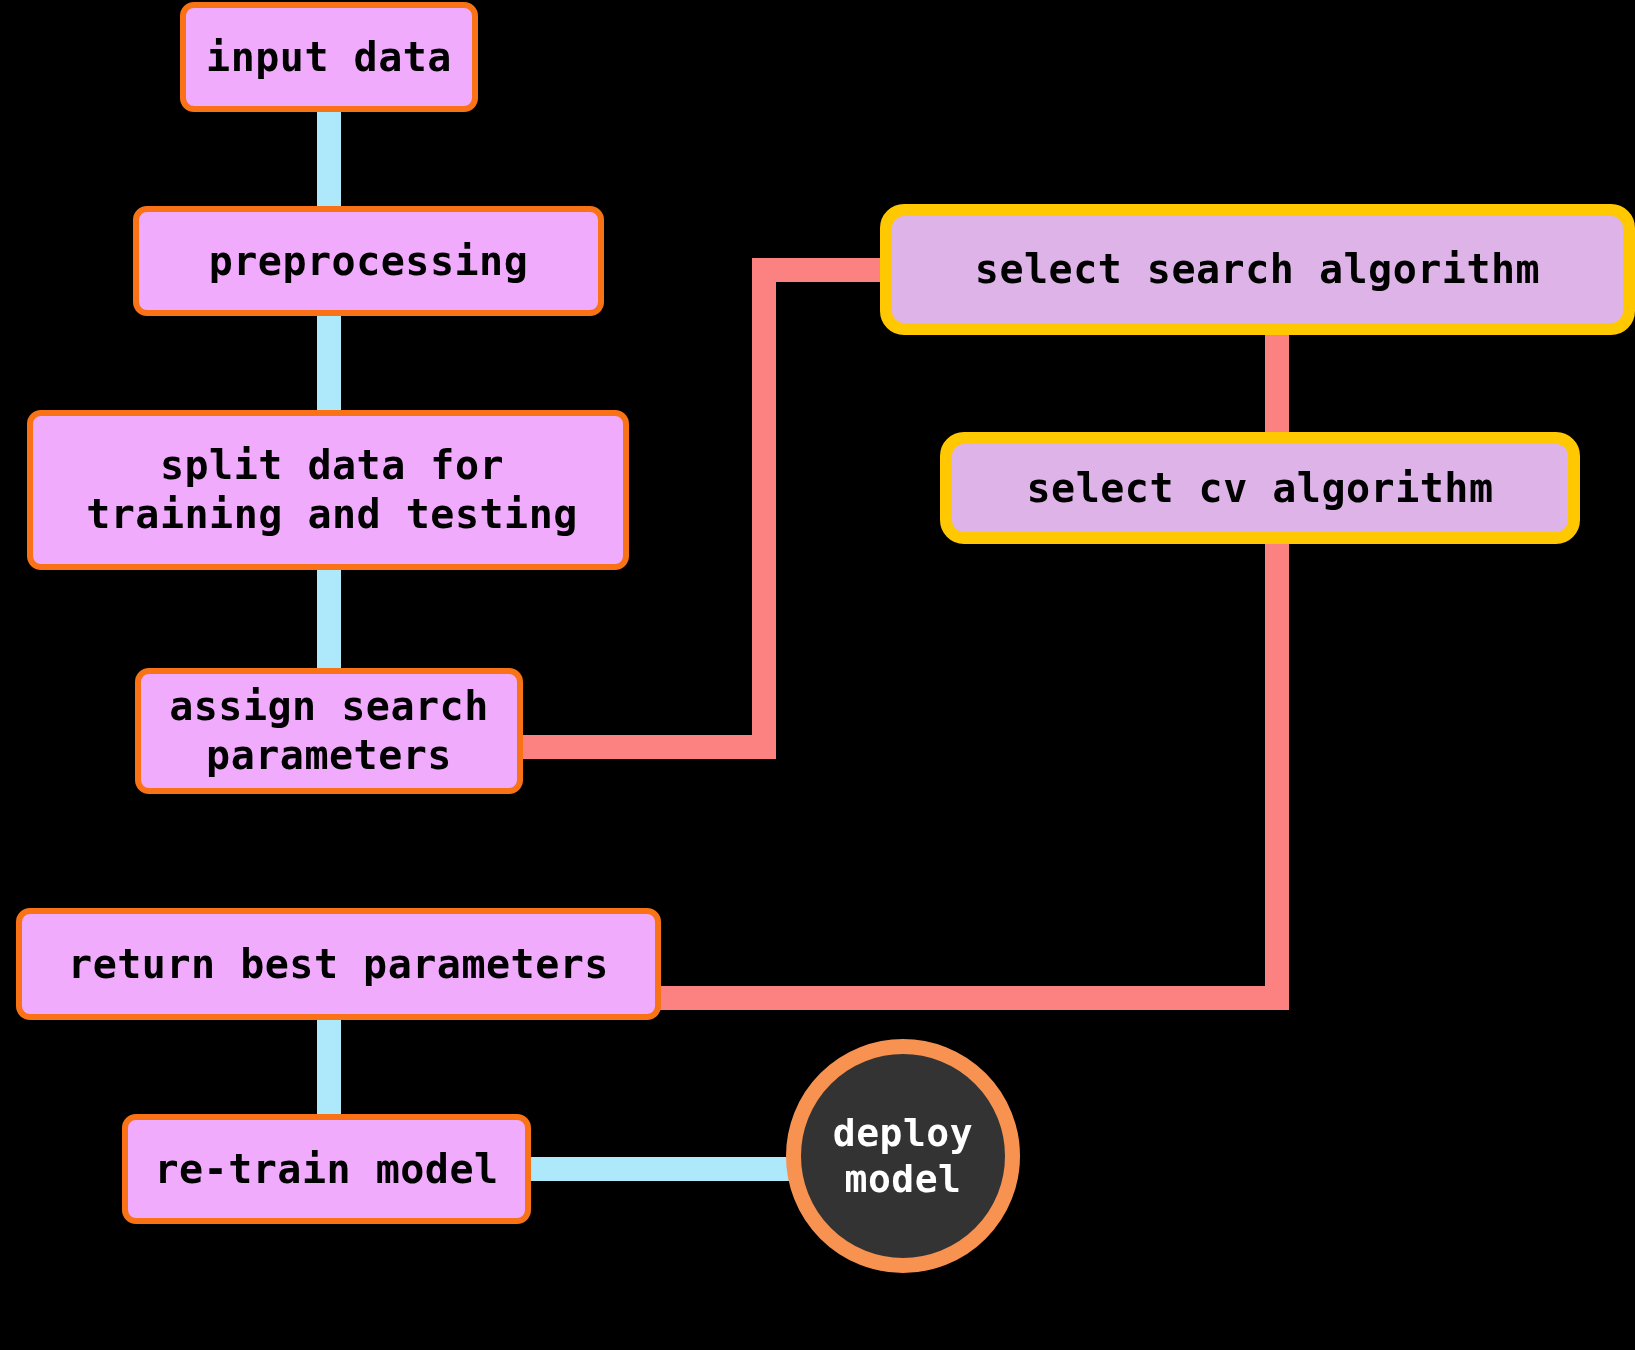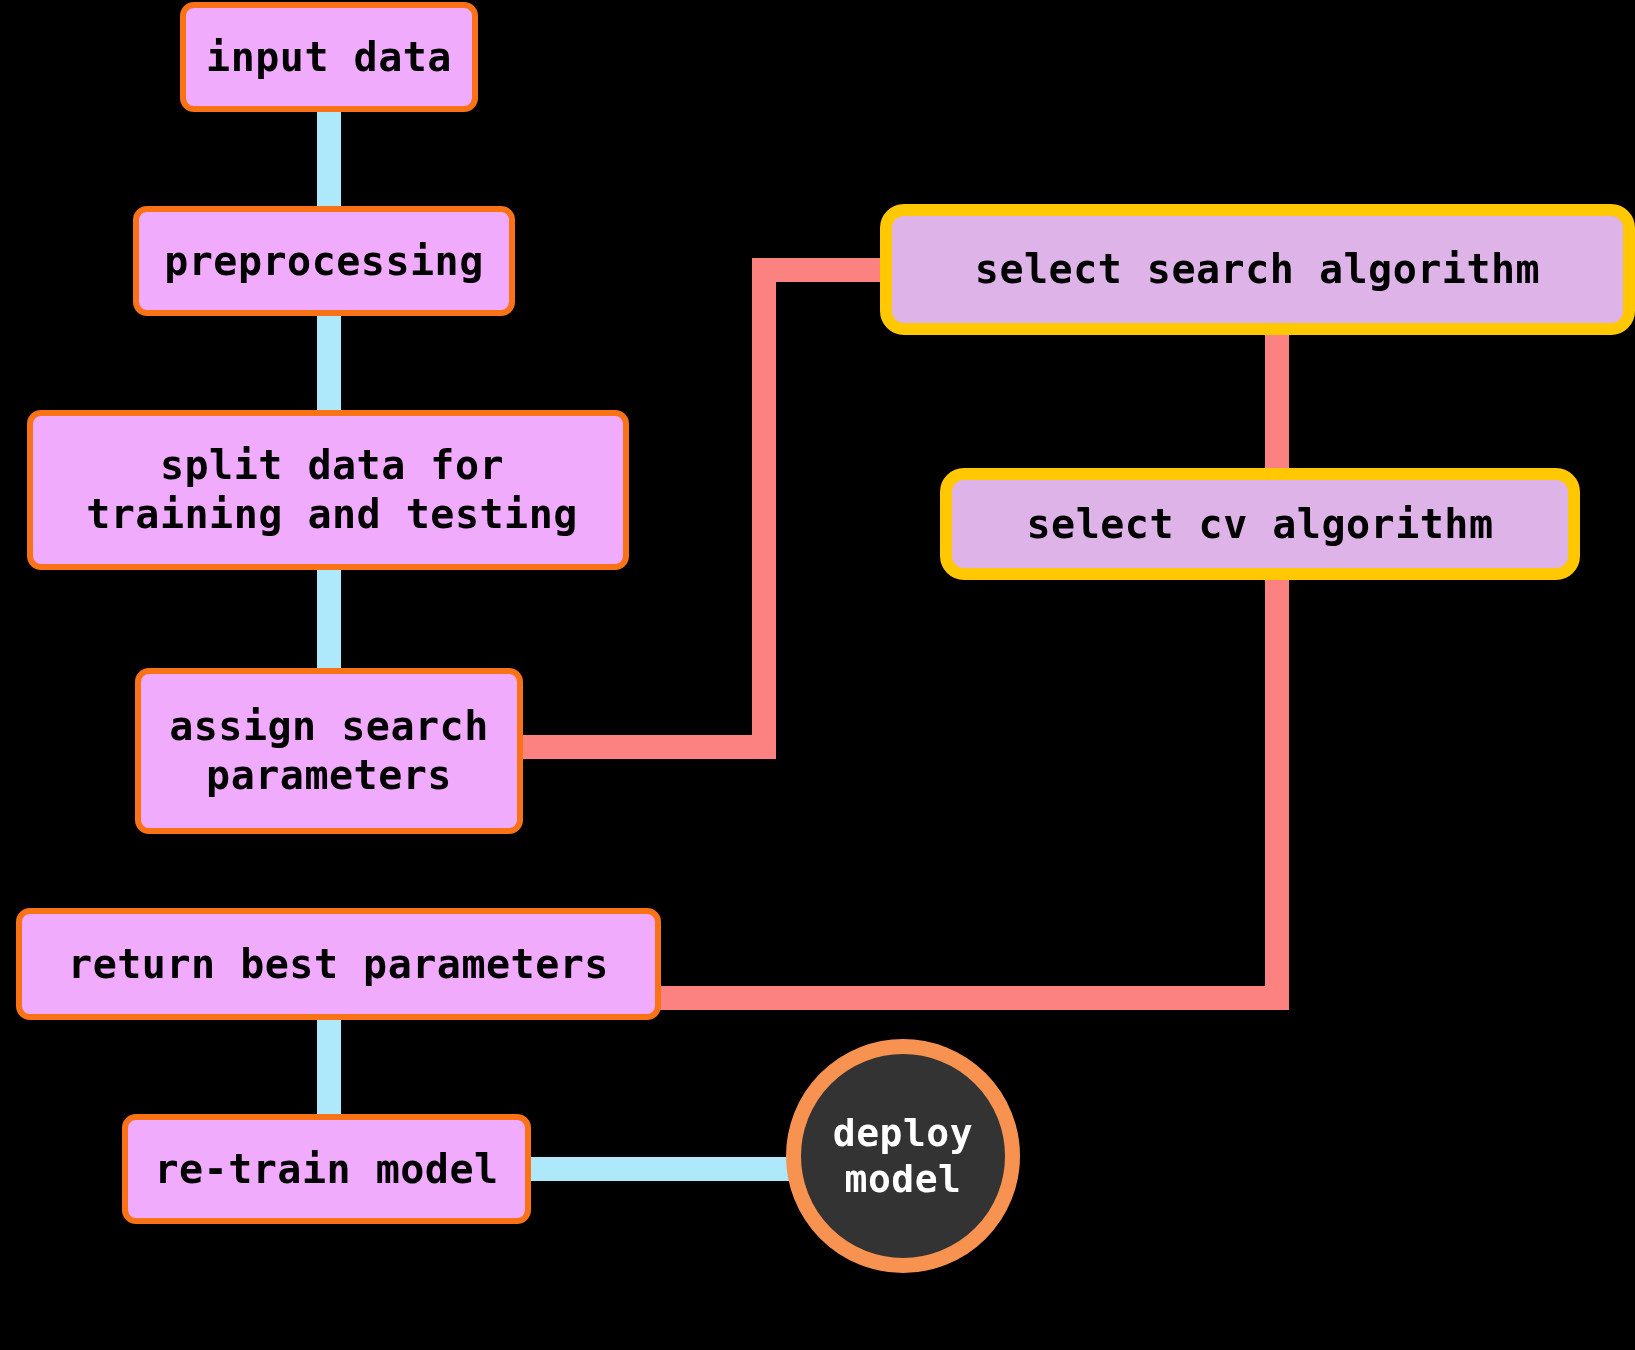--- a/index.html
+++ b/index.html
@@ -82,32 +82,32 @@
 
   <div class="edge edge-red" style="left:1265px; top:510px; width:24px; height:500px;"></div>
   <div class="edge edge-red" style="left:640px; top:986px; width:649px; height:24px;"></div>
 
   <div class="edge edge-blue" style="left:317px; top:1010px; width:24px; height:112px;"></div>
 
   <div class="edge edge-blue" style="left:520px; top:1157px; width:290px; height:24px;"></div>
 
   <div class="node node-yellow" style="left:180px; top:2px; width:298px; height:110px;">input data</div>
 
-  <div class="node node-yellow" style="left:133px; top:206px; width:382px; height:110px;">preprocessing</div>
+  <div class="node node-yellow" style="left:133px; top:206px; width:471px; height:110px;">preprocessing</div>
 
   <div class="node node-yellow" style="left:27px; top:410px; width:602px; height:160px;padding-left:8px;">split data for
 training and testing</div>
 
-  <div class="node node-yellow" style="left:135px; top:668px; width:388px; height:166px;">assign search
+  <div class="node node-yellow" style="left:135px; top:668px; width:388px; height:126px;">assign search
 parameters</div>
 
   <div class="node node-yellow" style="left:8px; top:908px; width:645px; height:112px;margin-left:8px;">return best parameters</div>
 
   <div class="node node-yellow" style="left:122px; top:1114px; width:409px; height:110px;">re-train model</div>
 
   <div class="node node-purple" style="left:880px; top:204px; width:755px; height:131px;">select search algorithm</div>
 
-  <div class="node node-purple" style="left:940px; top:432px; width:640px; height:112px;margin-top:36px;">select cv algorithm</div>
+  <div class="node node-purple" style="left:940px; top:432px; width:640px; height:112px;">select cv algorithm</div>
 
   <div class="node node-circle" style="left:786px; top:1039px; width:234px; height:234px;">deploy
 model</div>
 
 </div>
 
 </body></html>

